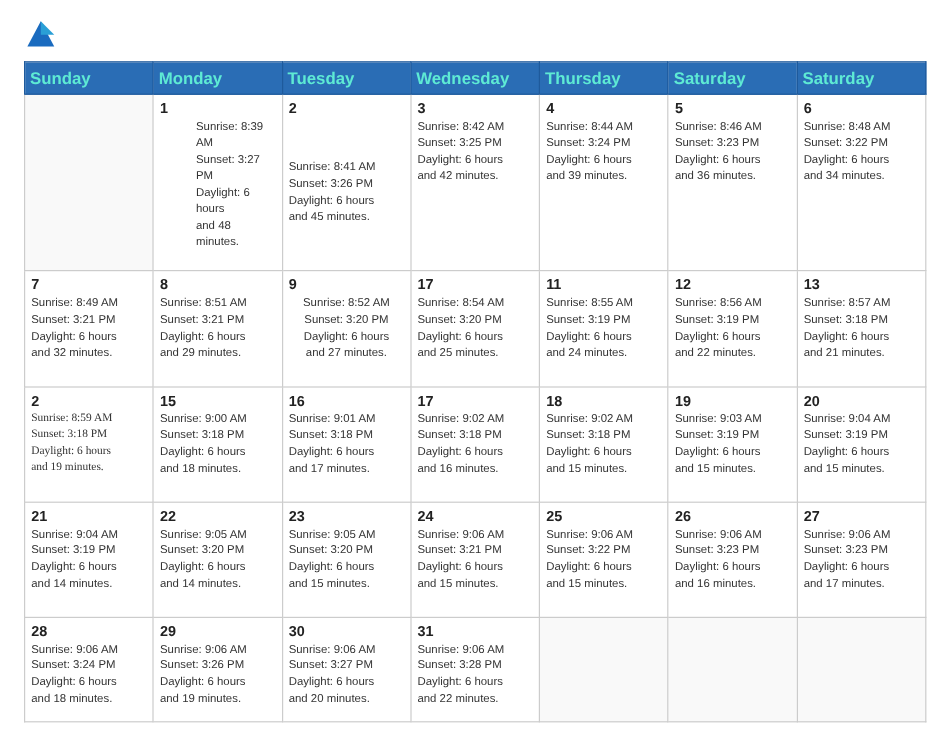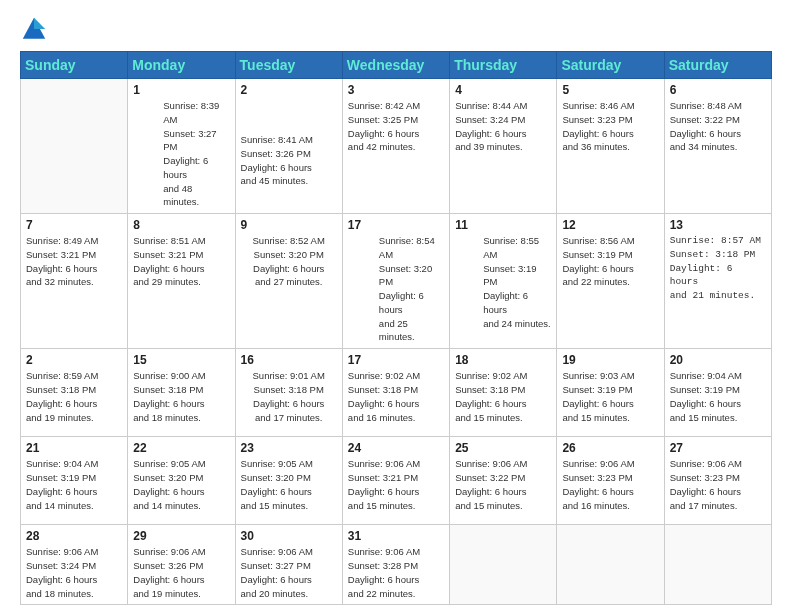--- a/index.html
+++ b/index.html
@@ -199,65 +199,65 @@
           </td>
           <td>
             <span class="day-num">9</span>
             <div class="day-info" style="white-space: pre-line; text-align: center;">Sunrise: 8:52 AM
 Sunset: 3:20 PM
 Daylight: 6 hours
 and 27 minutes.</div>
           </td>
           <td>
             <span class="day-num">17</span>
-            <div class="day-info" style="white-space: pre-line; margin-left: 31px;">Sunrise: 8:54 AM
+            <div class="day-info" style="white-space: pre-line;">Sunrise: 8:54 AM
 Sunset: 3:20 PM
 Daylight: 6 hours
 and 25 minutes.</div>
           </td>
           <td>
             <span class="day-num">11</span>
-            <div class="day-info" style="white-space: pre-line; margin-left: 28px;">Sunrise: 8:55 AM
+            <div class="day-info" style="white-space: pre-line;">Sunrise: 8:55 AM
 Sunset: 3:19 PM
 Daylight: 6 hours
 and 24 minutes.</div>
           </td>
           <td>
             <span class="day-num">12</span>
             <div class="day-info" style="white-space: pre-line;">Sunrise: 8:56 AM
 Sunset: 3:19 PM
 Daylight: 6 hours
 and 22 minutes.</div>
           </td>
           <td>
             <span class="day-num">13</span>
-            <div class="day-info" style="white-space: pre-line; font-family: Liberation Mono, monospace;">Sunrise: 8:57 AM
+            <div class="day-info" style="white-space: pre-line;">Sunrise: 8:57 AM
 Sunset: 3:18 PM
 Daylight: 6 hours
 and 21 minutes.</div>
           </td>
         </tr>
         <tr>
           <td>
             <span class="day-num">2</span>
-            <div class="day-info" style="white-space: pre-line;">Sunrise: 8:59 AM
+            <div class="day-info" style="white-space: pre-line; font-family: Liberation Serif, serif;">Sunrise: 8:59 AM
 Sunset: 3:18 PM
 Daylight: 6 hours
 and 19 minutes.</div>
           </td>
           <td>
             <span class="day-num">15</span>
             <div class="day-info" style="white-space: pre-line;">Sunrise: 9:00 AM
 Sunset: 3:18 PM
 Daylight: 6 hours
 and 18 minutes.</div>
           </td>
           <td>
             <span class="day-num">16</span>
-            <div class="day-info" style="white-space: pre-line; text-align: center;">Sunrise: 9:01 AM
+            <div class="day-info" style="white-space: pre-line;">Sunrise: 9:01 AM
 Sunset: 3:18 PM
 Daylight: 6 hours
 and 17 minutes.</div>
           </td>
           <td>
             <span class="day-num">17</span>
             <div class="day-info" style="white-space: pre-line;">Sunrise: 9:02 AM
 Sunset: 3:18 PM
 Daylight: 6 hours
 and 16 minutes.</div>

